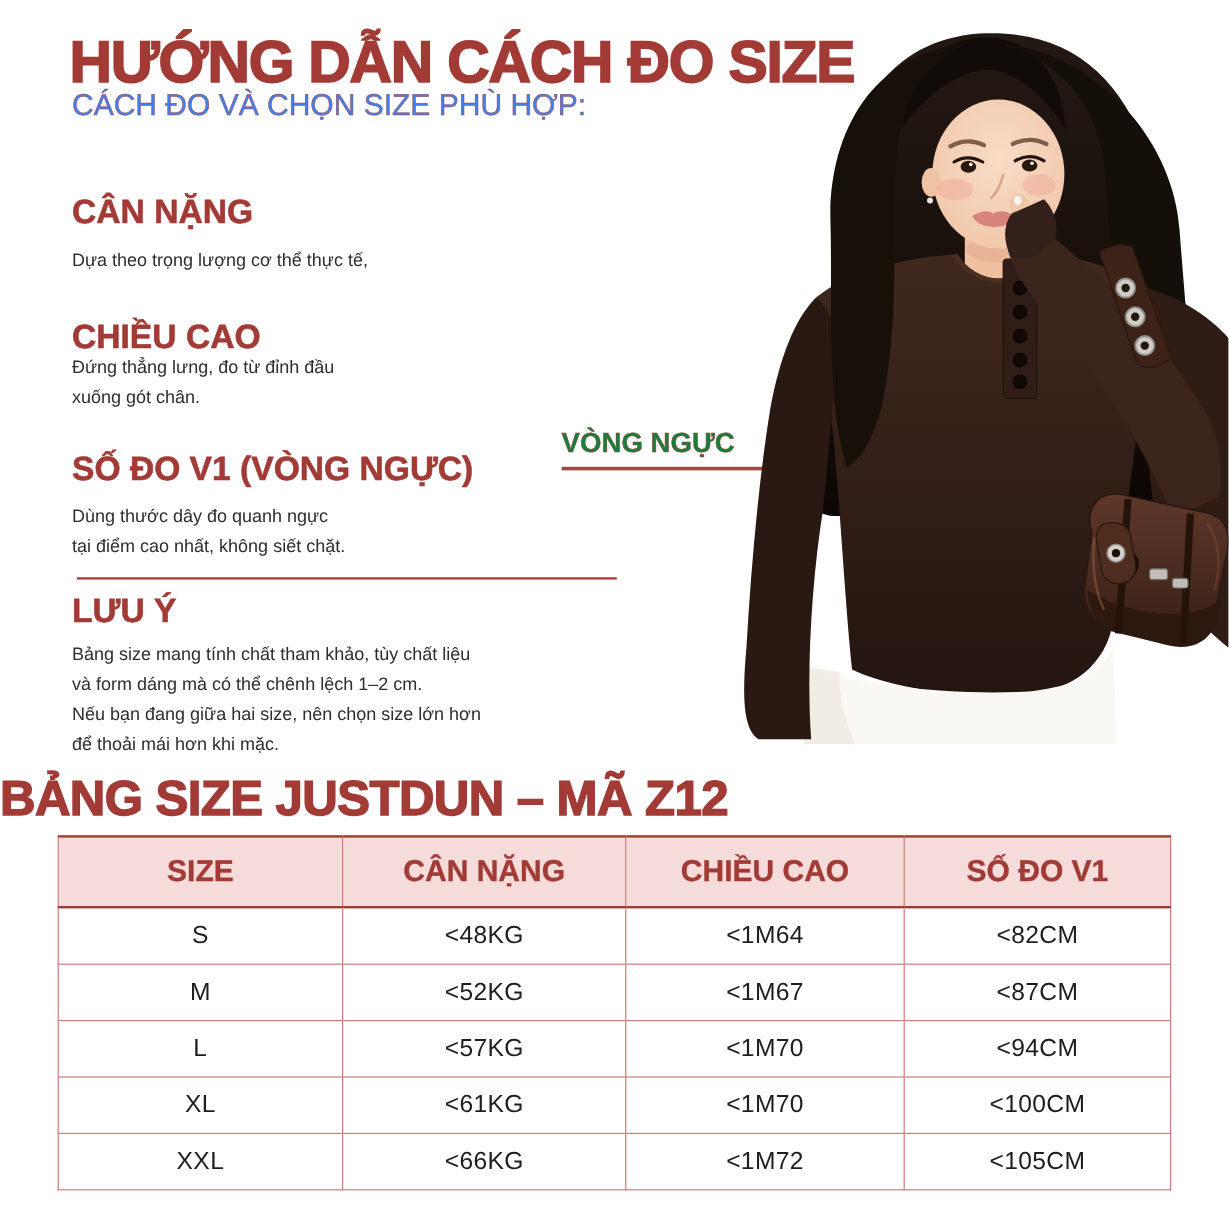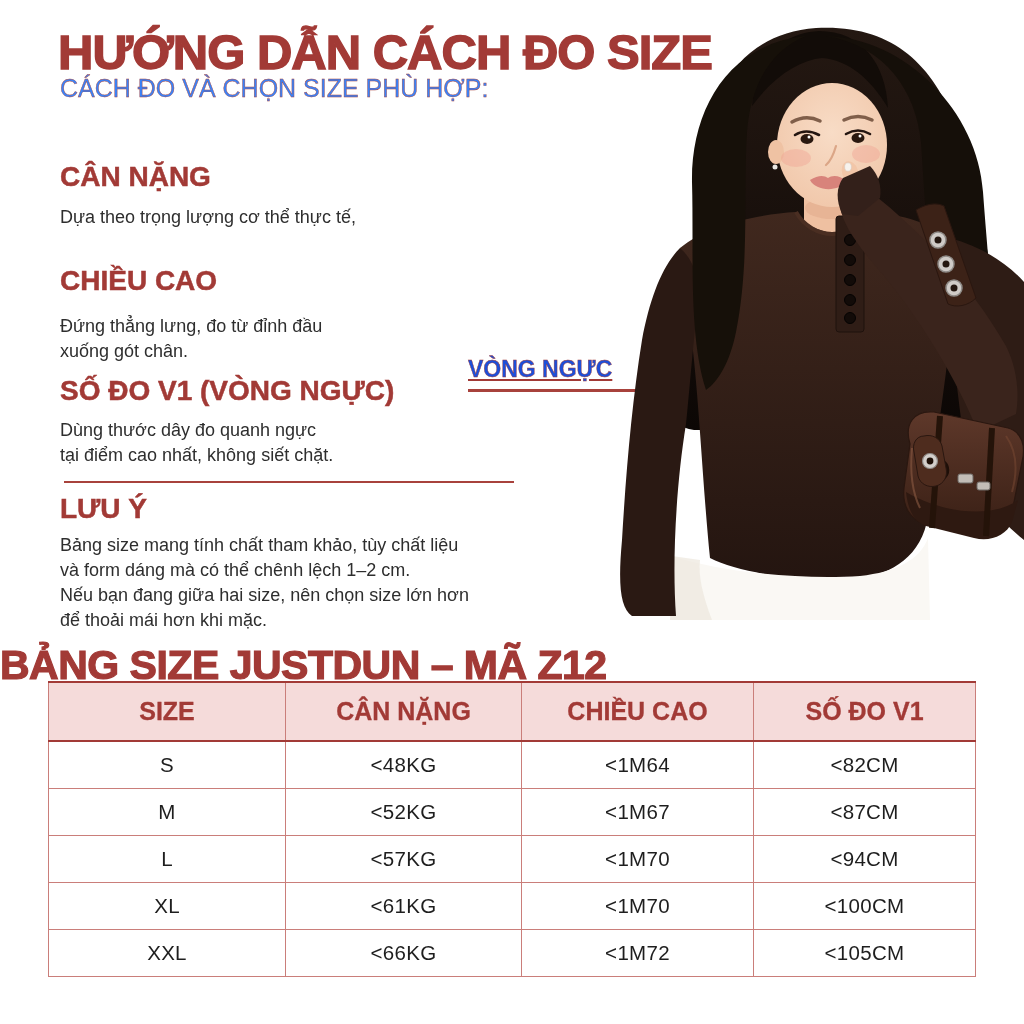--- a/index.html
+++ b/index.html
@@ -7,33 +7,33 @@
         font-family:"Liberation Sans","DejaVu Sans",sans-serif;}
   .abs{position:absolute;}
 
   .main-title{left:58px;top:24px;font-size:49px;font-weight:800;color:#A23A36;
               letter-spacing:-1px;-webkit-text-stroke:1.4px #A23A36;white-space:nowrap;}
   .sub-title{left:60px;top:74px;font-size:25px;font-weight:400;color:#3b82f6;
              -webkit-text-stroke:0.4px #A8423C;white-space:nowrap;}
 
   .sec-h{left:60px;font-size:28px;font-weight:700;color:#A23A36;
          -webkit-text-stroke:0.5px #A23A36;white-space:nowrap;line-height:34px;}
-  .sec-b{left:60px;font-size:18px;color:#2E2E2E;line-height:25px;}
+  .sec-b{left:60px;font-size:15px;color:#2E2E2E;line-height:25px;}
   .sec-b div{white-space:nowrap;}
 
   .divider{left:64px;top:481px;width:450px;height:2px;background:#A8423C;}
 
-  .callout-label{left:468px;top:356px;font-size:23px;font-weight:700;color:#1d4ed8;
-                 -webkit-text-stroke:0.4px #A23A36;white-space:nowrap;text-decoration:underline;}
+  .callout-label{left:468px;top:356px;font-size:23px;font-weight:700;color:#15803d;
+                 -webkit-text-stroke:0.4px #A23A36;white-space:nowrap;}
   .callout-line{left:468px;top:389px;width:254px;height:3px;background:#A8423C;}
 
   .table-title{left:0;top:642px;width:1024px;text-align:left;font-size:41px;font-weight:800;
                color:#A23A36;letter-spacing:-0.5px;-webkit-text-stroke:1.2px #A23A36;white-space:nowrap;}
 
-  table.size-table{position:absolute;left:48px;top:681px;width:927px;border-collapse:collapse;
+  table.size-table{position:absolute;left:48px;top:696px;width:927px;border-collapse:collapse;
                    table-layout:fixed;background:#ffffff;padding-left:17px;}
   .size-table th,.size-table td{border:1.6px solid #CA7E7A;text-align:center;padding:0;}
   .size-table thead th{height:57px;background:#F5DBDA;color:#A23A36;font-size:25px;font-weight:700;
                        border-top:2.2px solid #A23A36;border-bottom:2.8px solid #A23A36;
                        -webkit-text-stroke:0.3px #A23A36;}
   .size-table tbody td{height:46px;font-size:20.5px;color:#1E1E1E;letter-spacing:0.3px;}
 
   .photo{left:560px;top:0;width:464px;height:622px;}
 </style>
 </head>
@@ -43,21 +43,21 @@
 
   <div class="abs main-title">HƯỚNG DẪN CÁCH ĐO SIZE</div>
   <div class="abs sub-title">CÁCH ĐO VÀ CHỌN SIZE PHÙ HỢP:</div>
 
   <div class="abs sec-h" style="top:160px">CÂN NẶNG</div>
   <div class="abs sec-b" style="top:205px">
     <div>Dựa theo trọng lượng cơ thể thực tế,</div>
   </div>
 
   <div class="abs sec-h" style="top:264px">CHIỀU CAO</div>
-  <div class="abs sec-b" style="top:314px">
+  <div class="abs sec-b" style="top:294px">
     <div>Đứng thẳng lưng, đo từ đỉnh đầu</div>
     <div>xuống gót chân.</div>
   </div>
 
   <div class="abs sec-h" style="top:374px">SỐ ĐO V1 (VÒNG NGỰC)</div>
   <div class="abs sec-b" style="top:418px">
     <div>Dùng thước dây đo quanh ngực</div>
     <div>tại điểm cao nhất, không siết chặt.</div>
   </div>
 

